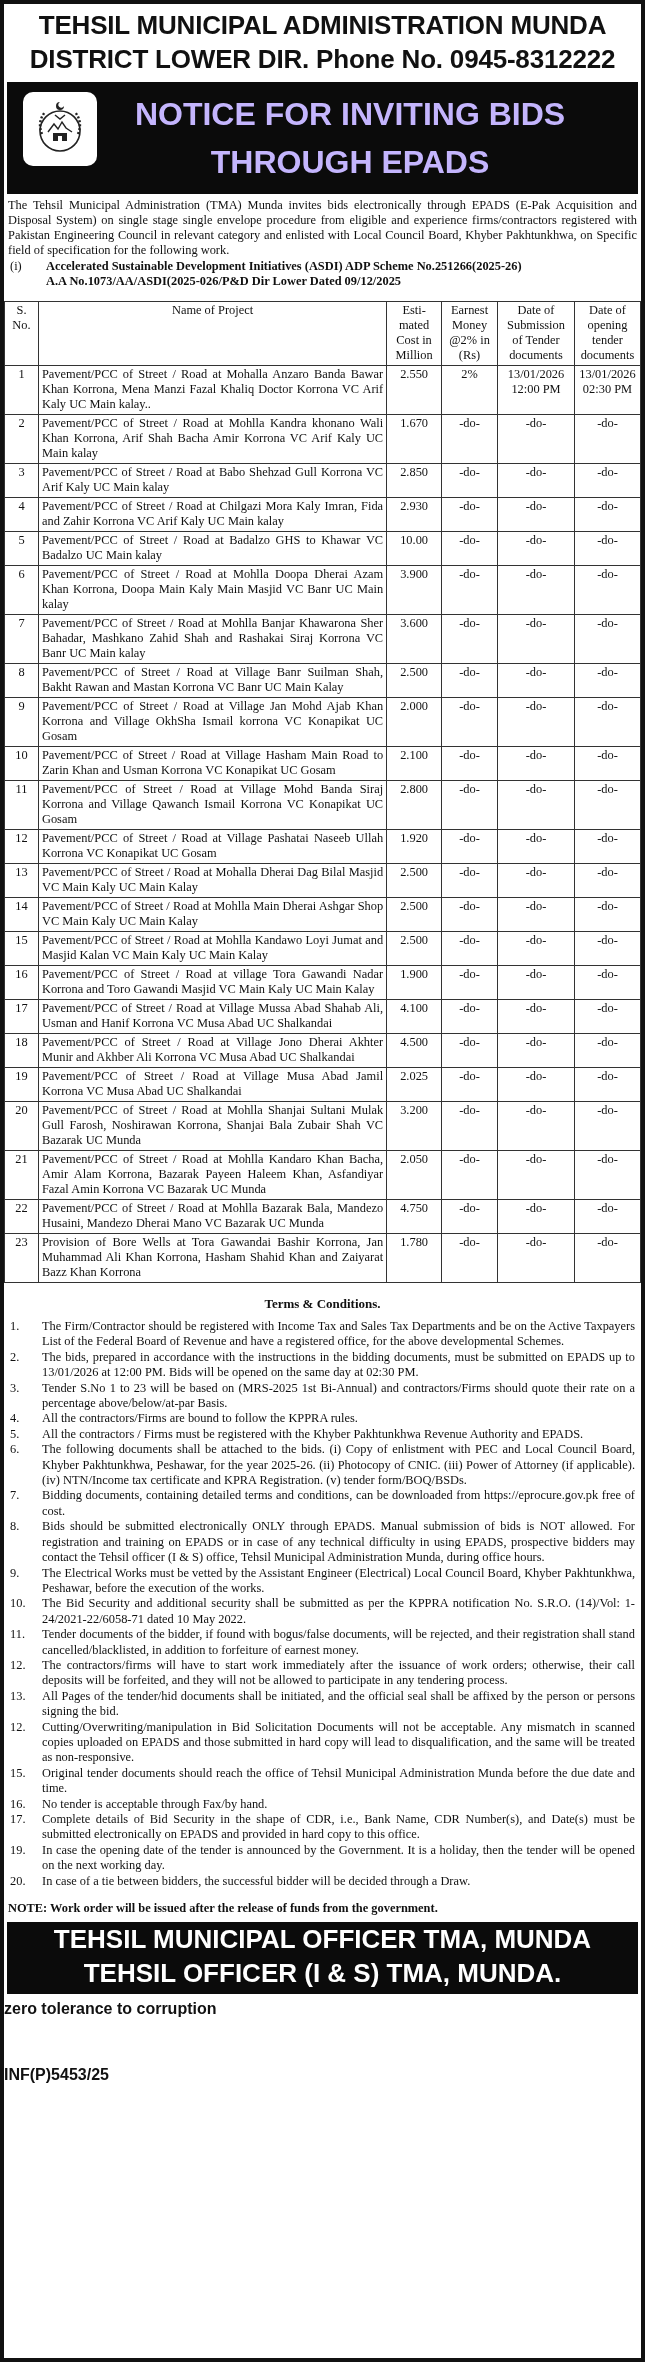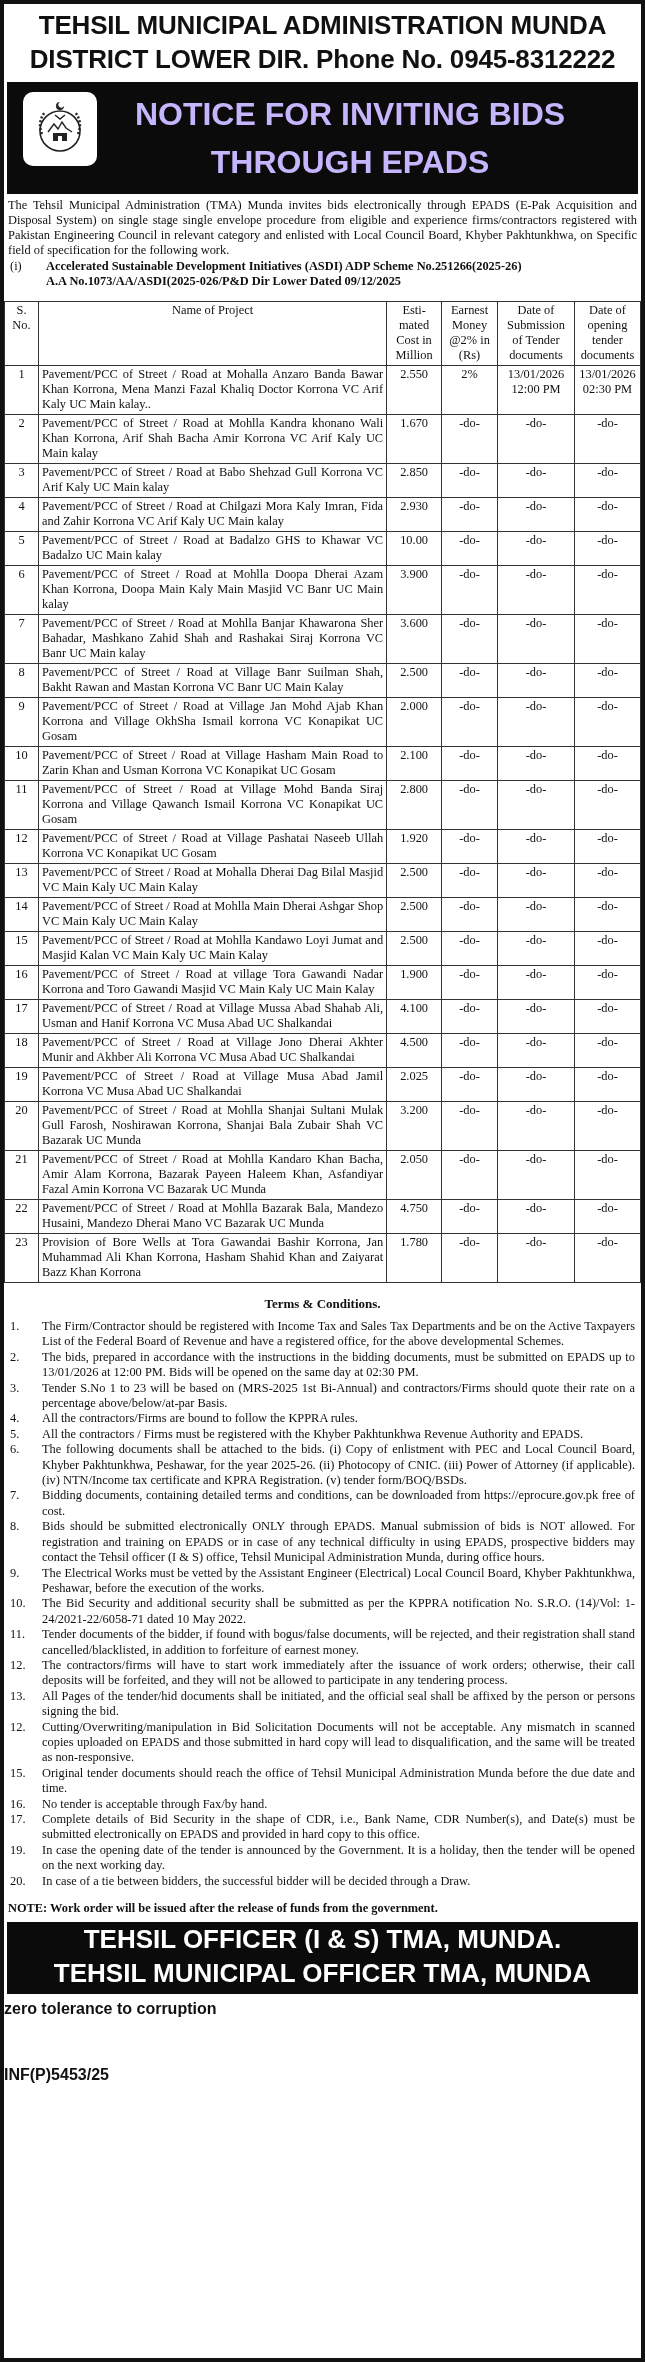--- a/index.html
+++ b/index.html
@@ -372,21 +372,21 @@
       </li>
       <li>
         <span class="n">20.</span>
         <span class="t">In case of a tie between bidders, the successful bidder will be decided through a Draw.</span>
       </li>
     </ol>
 
   <div class="note">NOTE: Work order will be issued after the release of funds from the government.</div>
 
   <div class="sig-band">
+    <div>TEHSIL MUNICIPAL OFFICER TMA, MUNDA</div>
     <div>TEHSIL OFFICER (I &amp; S) TMA, MUNDA.</div>
-    <div>TEHSIL MUNICIPAL OFFICER TMA, MUNDA</div>
   </div>
 
   <div class="footer">
     <span>zero tolerance to corruption</span>
     <span>INF(P)5453/25</span>
   </div>
 </div>
 
 </body></html>

